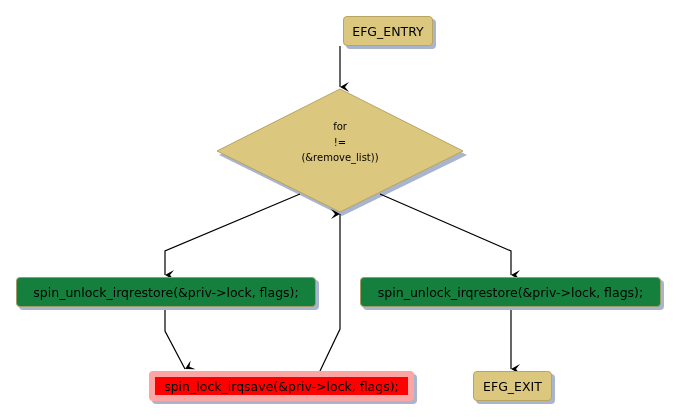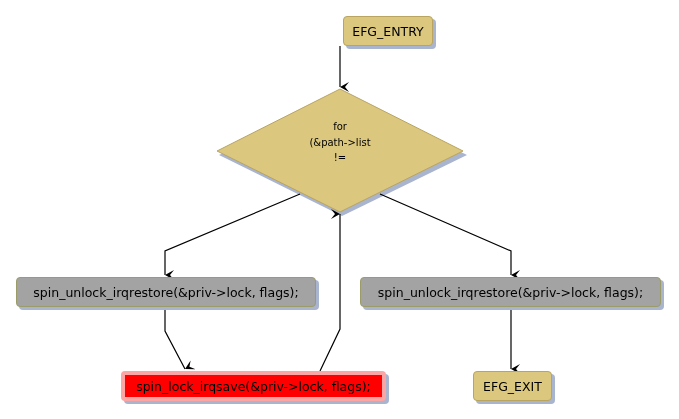--- a/index.html
+++ b/index.html
@@ -4,22 +4,22 @@
 <style>
   html, body { margin: 0; padding: 0; background: #ffffff; }
   body { width: 679px; height: 419px; position: relative; overflow: hidden;
          font-family: "DejaVu Sans", sans-serif; }
   svg.edges { position: absolute; left: 0; top: 0; }
   .node { position: absolute; box-sizing: border-box; border-radius: 4px;
           display: flex; align-items: center; justify-content: center;
           font-size: 12.5px; color: #000; white-space: nowrap;
           box-shadow: 3px 3px 0 #a9b4cf; }
   .terminal { background: #dcc77e; border: 1px solid #b9a462; }
-  .action-ok { background: #a3a3a3; border: 1px solid #9c9c6a; }
-  .action-bad { background: #ff0000; border: 4px solid #fca5a5; }
+  .action-ok { background: #15803d; border: 1px solid #9c9c6a; }
+  .action-bad { background: #ff0000; border: 6px solid #fca5a5; margin-left: 28px; }
   .diamond-label { position: absolute; text-align: center; font-size: 10px;
                    line-height: 15.5px; color: #000; }
 </style>
 </head>
 <body>
 
 <svg class="edges" width="679" height="419">
   <defs>
     <marker id="arrow" markerWidth="10" markerHeight="10" refX="5" refY="9" orient="auto-start-reverse" markerUnits="userSpaceOnUse">
       <path d="M0,0 L5,9 L10,0 L5,4 Z" fill="#000"></path>
@@ -36,22 +36,22 @@
   <path d="M320,371 L340,329 L340,214" stroke="#000" stroke-width="1.2" fill="none" marker-end="url(#arrow)"></path>
   <path d="M511,307 L511,369" stroke="#000" stroke-width="1.2" fill="none" marker-end="url(#arrow)"></path>
 </svg>
 
 <div class="node terminal" style="left:295px; top:16px; width:90px; height:30px;margin-left:48px;">
   <span>EFG_ENTRY</span>
 </div>
 
 <div class="diamond-label" style="left:240px; top:119px; width:200px;">
   <div>for</div>
-  <div>(&amp;path-&gt;list</div>
   <div>!=</div>
+  <div>(&amp;remove_list))</div>
 </div>
 
 <div class="node action-ok" style="left:16px; top:277px; width:300px; height:30px;">
   <span>spin_unlock_irqrestore(&amp;priv-&gt;lock, flags);</span>
 </div>
 
 <div class="node action-ok" style="left:360px; top:277px; width:301px; height:30px;">
   <span>spin_unlock_irqrestore(&amp;priv-&gt;lock, flags);</span>
 </div>
 

